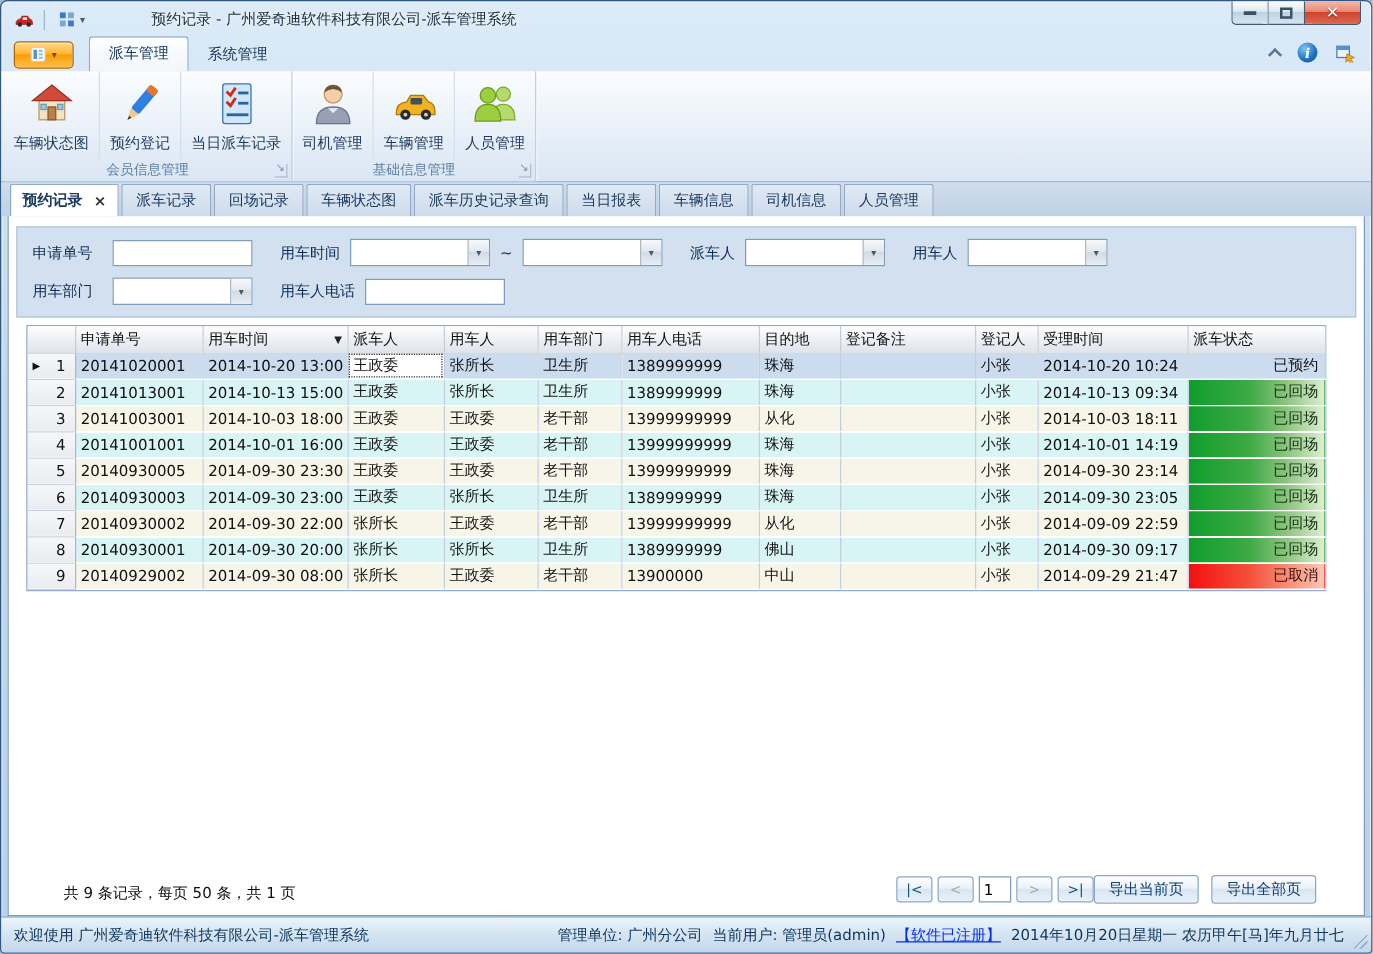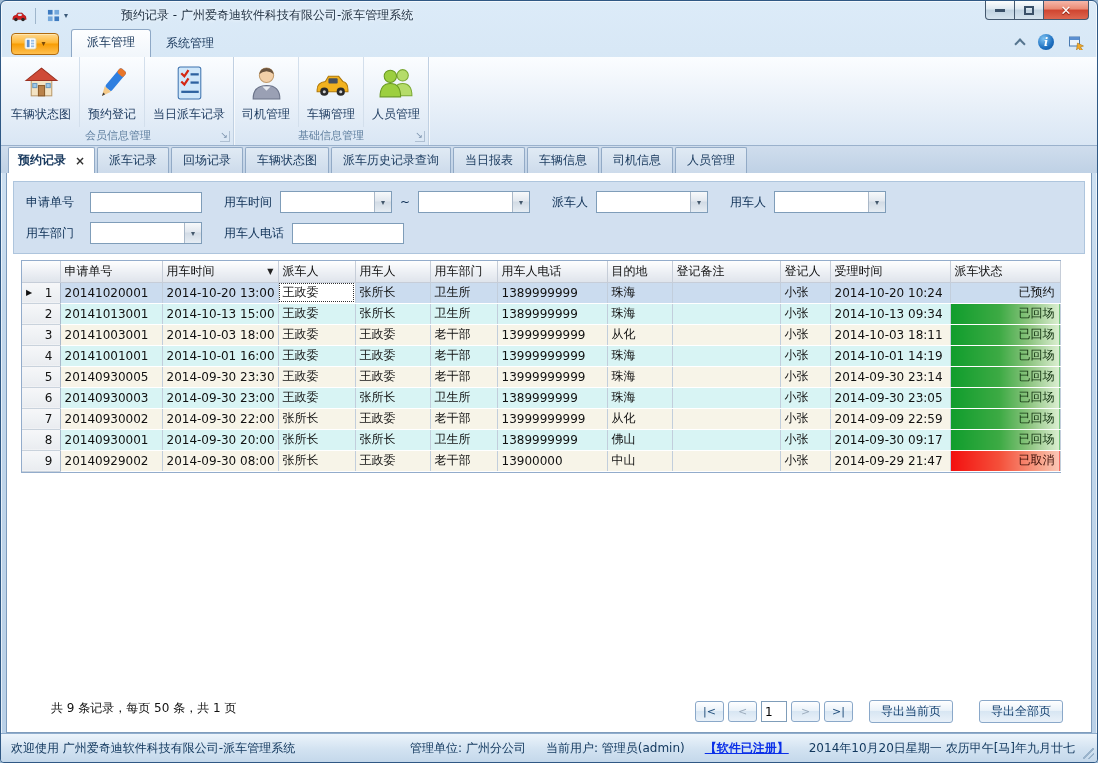--- a/index.html
+++ b/index.html
@@ -74,33 +74,33 @@
   tr.r-sel td{background:#cbdcef}
   tr.r-cyan td{background:#d8f4f4}
   tr.r-cream td{background:#f7f4e8}
   td.c-mark{background:linear-gradient(#f6f7f9,#e9ecf0)!important;border-right:1px solid #aab8ca;border-bottom:1px solid #c9d2dc;text-align:right;position:relative;padding-right:7px}
   .rowarrow{position:absolute;left:4px;top:5px;font-size:8px;color:#111}
   td.cell-focus{background:#fff!important;outline:1px dotted #333;outline-offset:-2px}
   td.c-status{text-align:right;padding-right:5px}
   .st-green{background:linear-gradient(90deg,#0f9d2c,#3daa44 45%,#8cc47f 72%,#dcefd2)!important;color:#11310f}
   .st-red{background:linear-gradient(90deg,#f30f0f,#f4503a 45%,#f8a890 85%,#fbc8b8)!important;color:#380d06}
   
-  .pager{margin-top:auto;margin-bottom:9px;display:flex;align-items:flex-start;padding:0 28px 0 44px}
+  .pager{margin-top:auto;margin-bottom:9px;display:flex;align-items:flex-end;padding:0 38px 0 44px}
   .pg-right{margin-left:auto;display:flex;align-items:center}
   .pgbtn{width:29px;height:21px;margin-left:4px;border:1px solid #8aa8c9;border-radius:3px;color:#1c4a78;font-size:11px;
     background:linear-gradient(#fefeff,#eaf2f9 45%,#d8e6f3 50%,#e9f1f9);display:flex;align-items:center;justify-content:center}
   .pgbtn.dis{color:#9aaabb}
   .pginput{width:26px;height:21px;margin-left:4px;border:1px solid #7f9db9;padding:0 3px;font:inherit}
-  .pg-export{margin-left:16px}
-  .pg-export2{margin-left:26px}
+  .pg-export{}
+  .pg-export2{margin-left:10px}
   .pager-summary{color:#111}
   
   .statusbar{height:29px;flex:0 0 29px;background:linear-gradient(#ecf4fb,#d2e2f1 55%,#c4d8eb);border-top:1px solid #8fadcd;display:flex;align-items:center;padding:0 22px 0 10px;position:relative;color:#10365c}
-  .sb-right{margin-left:auto;display:flex;align-items:flex-start;gap:20px;white-space:nowrap}
-  .sb-link{color:#0a2fe8;text-decoration:underline;font-weight:bold}
+  .sb-right{margin-left:auto;display:flex;align-items:flex-start;gap:8px;white-space:nowrap}
+  .sb-link{color:#0a2fe8;text-decoration:underline;font-weight:normal}
   .grip{position:absolute;right:3px;bottom:3px;width:11px;height:11px;
     background:linear-gradient(135deg,transparent 0 45%,#9ab4cc 45% 55%,transparent 55% 70%,#9ab4cc 70% 80%,transparent 80%)}
 </style>
 </head>
 <body>
 
 <div class="window">
 
   <div class="titlebar">
     <span class="tb-ico">

